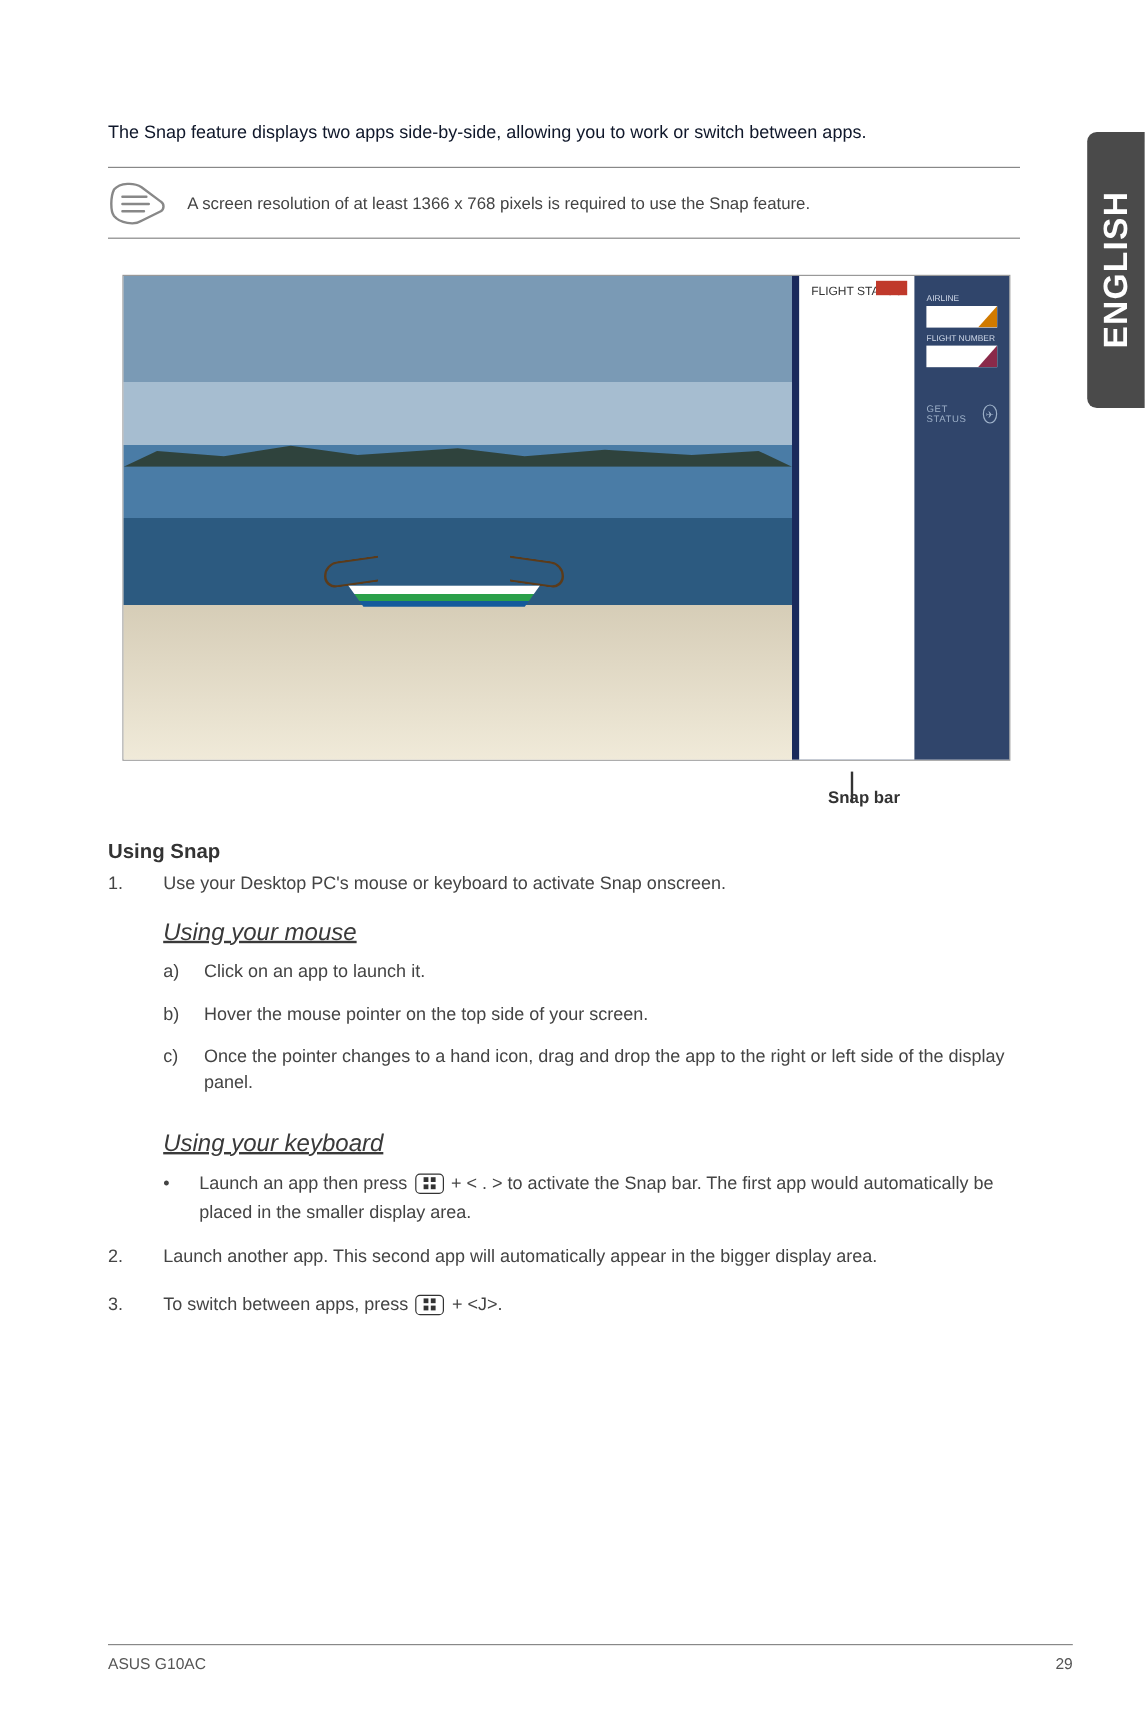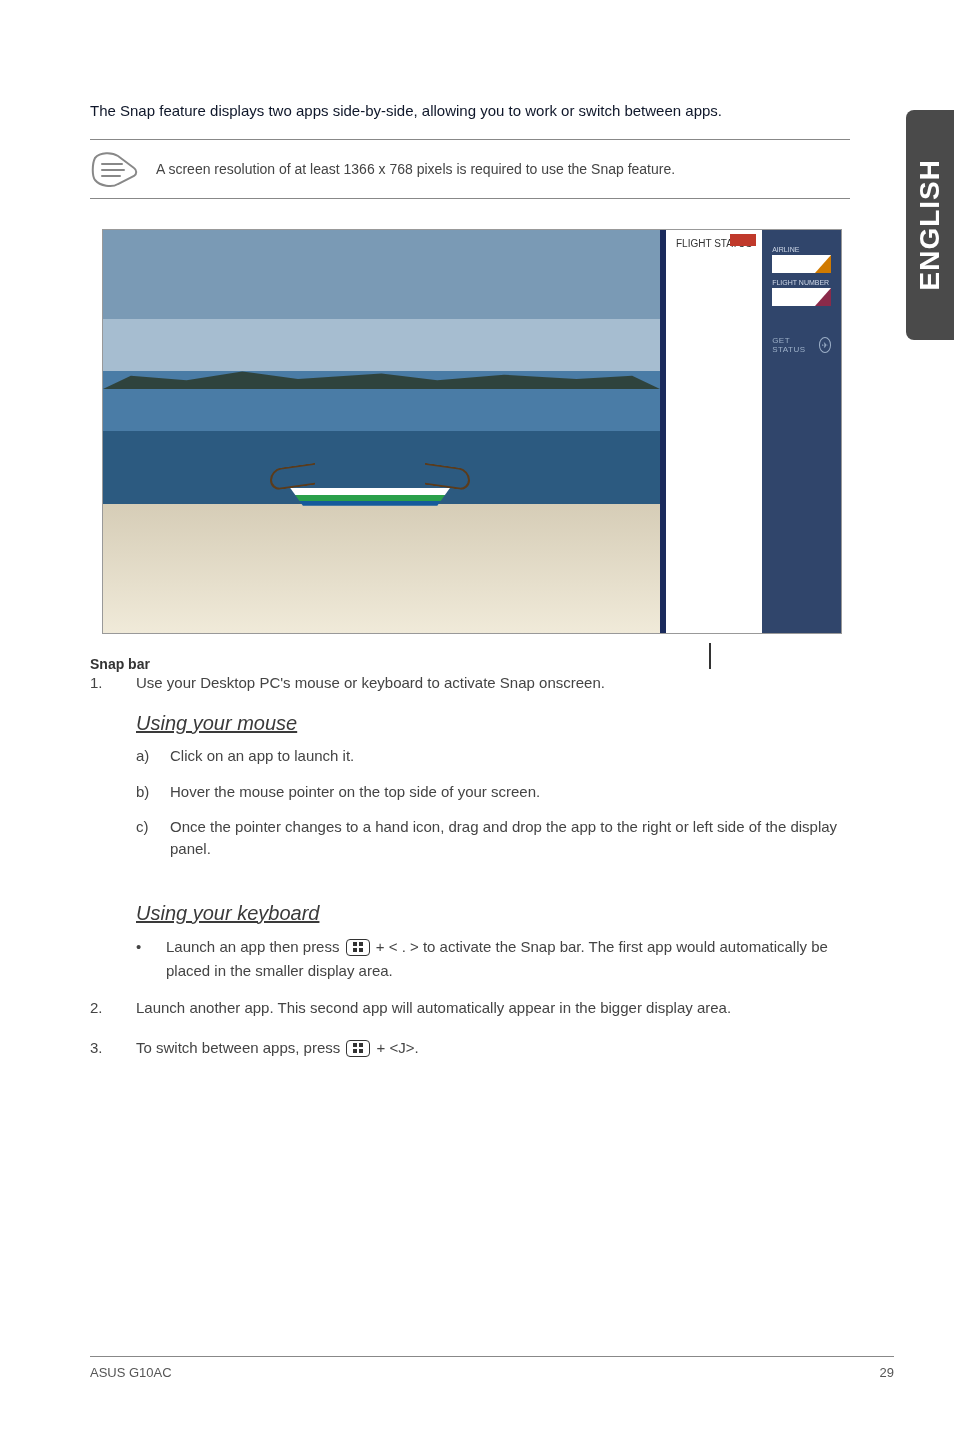--- a/index.html
+++ b/index.html
@@ -198,20 +198,21 @@
   }
   .snap-pointer {
     position: absolute;
     left: 619px;
     top: 414px;
     width: 2px;
     height: 26px;
     background: #333;
   }
   .snap-bar-label {
+    text-align: right;
     font-weight: bold;
     font-size: 14px;
     margin-top: 22px;
     margin-right: 100px;
     color: #333;
   }
   h3.sub-title {
     font-size: 17px;
     font-weight: bold;
     margin-top: 28px;
@@ -289,21 +290,21 @@
       linear-gradient(#333,#333), linear-gradient(#333,#333),
       linear-gradient(#333,#333), linear-gradient(#333,#333);
     background-size: 4px 4px;
     background-position: 0 0, 6px 0, 0 6px, 6px 6px;
     background-repeat: no-repeat;
   }
   .footer {
     position: absolute;
     left: 90px;
     right: 60px;
-    bottom: 58px;
+    bottom: 44px;
     border-top: 1px solid #888;
     padding-top: 8px;
     display: flex;
     justify-content: space-between;
     font-size: 13px;
     color: #555;
   }
 </style>
 </head>
 <body>
@@ -354,20 +355,21 @@
             <span class="fs-circle">✈</span>
           </div>
         </div>
       </div>
     </div>
     <div class="snap-pointer"></div>
   </div>
 
   <div class="snap-bar-label">Snap bar</div>
 
+  <h3 class="sub-title">Using Snap</h3>
 
   <ol class="numbered">
     <li>
       <span class="num">1.</span>
       <span class="li-body">Use your Desktop PC's mouse or keyboard to activate Snap onscreen.</span>
     </li>
   </ol>
 
   <div class="sub-heading">Using your mouse</div>
   <ol class="lettered">
@@ -378,21 +380,21 @@
     <li>
       <span class="lt">b)</span>
       <span class="lt-body">Hover the mouse pointer on the top side of your screen.</span>
     </li>
     <li>
       <span class="lt">c)</span>
       <span class="lt-body">Once the pointer changes to a hand icon, drag and drop the app to the right or left side of the display panel.</span>
     </li>
   </ol>
 
-  <div class="sub-heading" style="margin-top:42px;font-style:italic;">Using your keyboard</div>
+  <div class="sub-heading" style="margin-top:28px;font-style:italic;">Using your keyboard</div>
   <ul class="bulleted">
     <li>
       <span class="bl">•</span>
       <span class="bl-body">
         <span>Launch an app then press </span><span class="key"><span class="win-icon"></span></span><span> + &lt; . &gt; to activate the Snap bar. The first app would automatically be placed in the smaller display area.</span>
       </span>
     </li>
   </ul>
 
   <ol class="numbered" style="margin-top:6px;">

